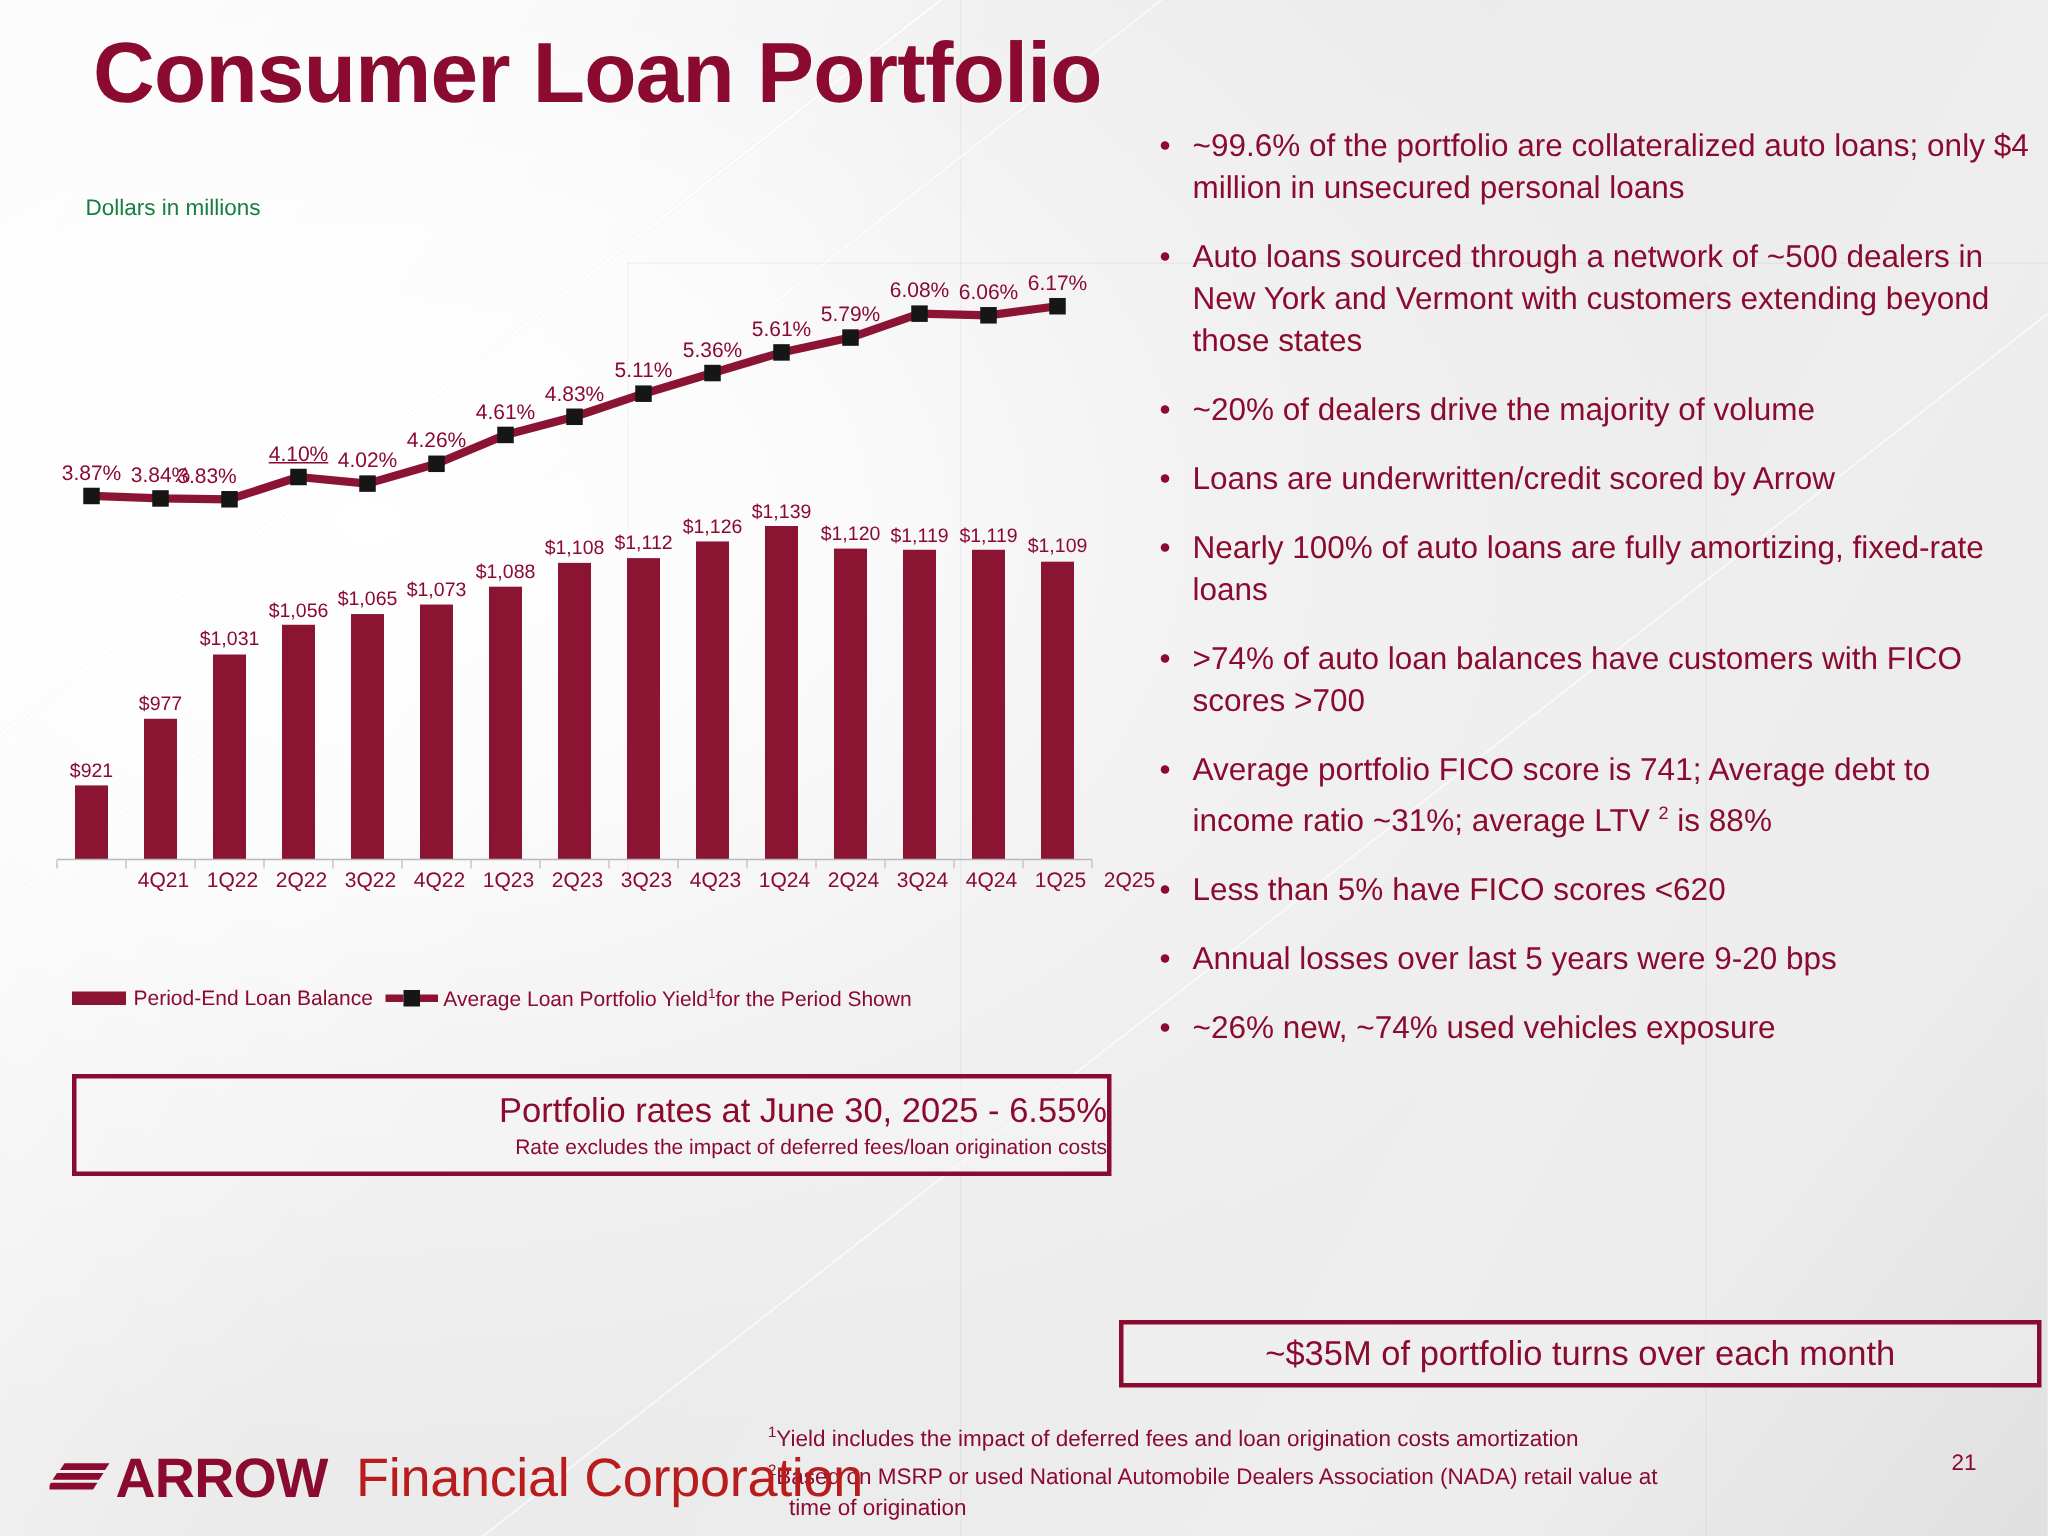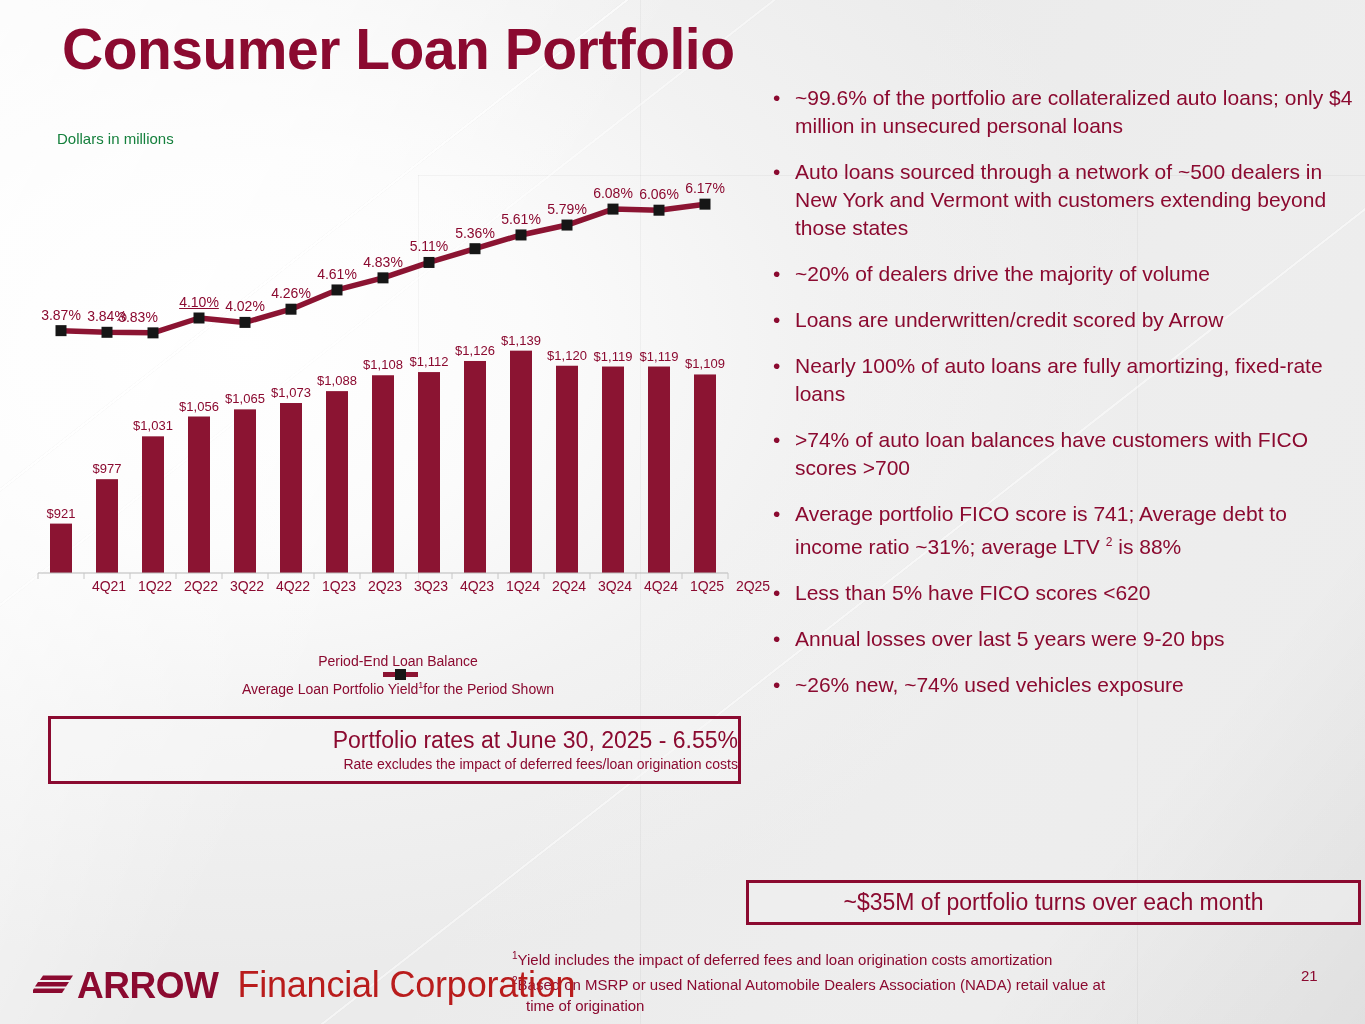--- a/index.html
+++ b/index.html
@@ -68,21 +68,21 @@
   #xaxis{position:absolute;left:0;top:578px;width:760px;height:22px;margin-left:48px;}
   .xtick{
     position:absolute;font-size:14px;color:#8B0A30;white-space:nowrap;
     transform:translateX(-50%);font-weight:500;
   }
 
   
   #chart-legend{
     position:absolute;left:48px;top:653px;width:700px;height:24px;
     display:flex;align-items:center;gap:0px;
-    font-size:14px;color:#8B0A30;flex-direction:column;
+    font-size:14px;color:#8B0A30;
   }
   .lg-swatch-bar{display:inline-block;width:36px;height:9px;background:#8B1432;margin-right:5px;}
   .lg-swatch-line{display:inline-flex;align-items:center;margin:0 4px 0 8px;}
   .lg-swatch-line .ln{display:inline-block;width:12px;height:5px;background:#8B1432;}
   .lg-swatch-line .mk{display:inline-block;width:11px;height:11px;background:#161616;}
   .lg-text{white-space:nowrap;}
   .sup{font-size:9px;vertical-align:super;}
 
   
   #rates-box{

